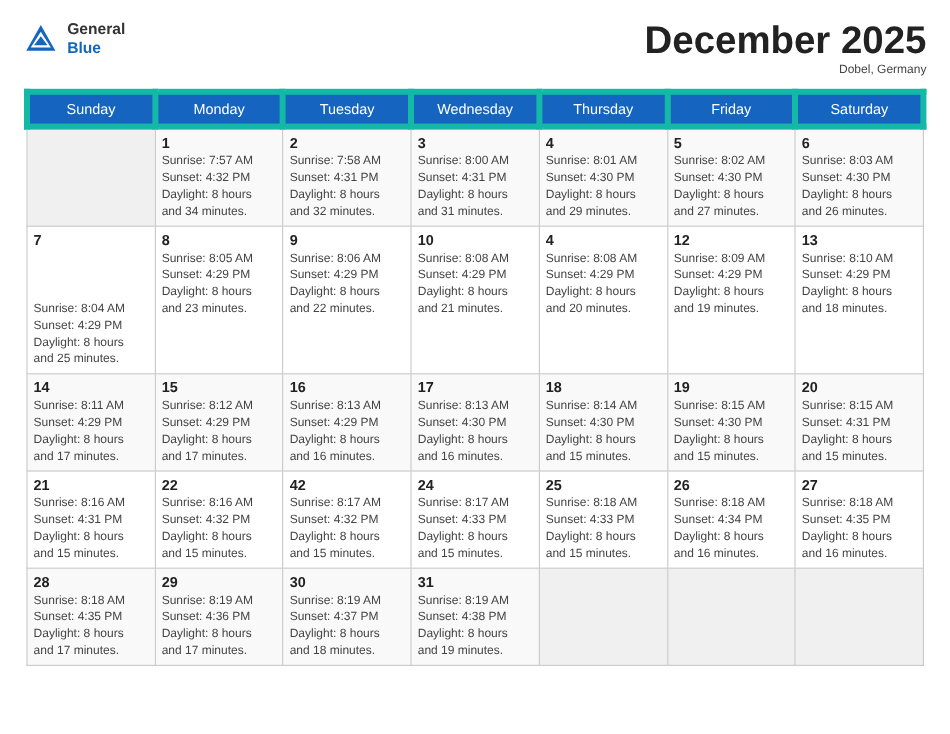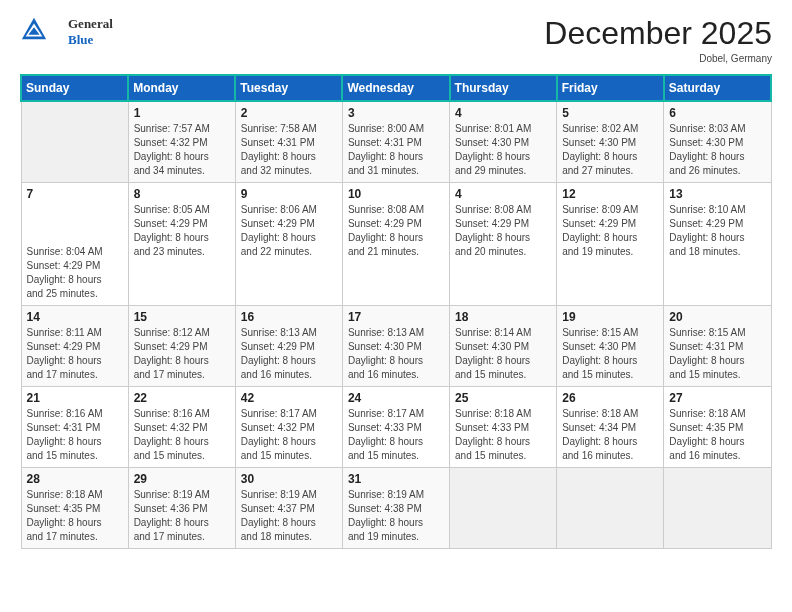--- a/index.html
+++ b/index.html
@@ -17,55 +17,54 @@
       background: #fff;
     }
     .header {
       display: flex;
       justify-content: space-between;
       align-items: flex-start;
       margin-bottom: 10px;
     }
     .logo {
       display: flex;
-      align-items: flex-start;
-      gap: 20px;
-      font-family: Liberation Serif, serif;
+      align-items: flex-end;
+      gap: 8px;
     }
     .logo-icon {
       width: 28px;
       height: 28px;
     }
     .title-block {
       text-align: right;
     }
     .calendar-title {
       font-size: 32px;
-      font-weight: normal;
+      font-weight: bold;
       color: #222;
       line-height: 1.1;
     }
     .calendar-subtitle {
       font-size: 10px;
       color: #444;
       margin-top: 2px;
     }
     table {
       width: 100%;
       border-collapse: collapse;
       table-layout: fixed;
     }
     thead tr th {
       background: #1565c0;
       color: #fff;
       font-size: 12px;
-      font-weight: bold;
+      font-weight: normal;
       padding: 5px 4px;
-      text-align: left;
-      border: 2px solid #14b8a6;
+      text-align: center;
+      border: 5px solid #14b8a6;
     }
     tbody tr td {
       border: 1px solid #ccc;
       vertical-align: top;
       padding: 4px 5px;
       font-size: 10px;
       color: #333;
       height: 80px;
       background: #fff;
     }

